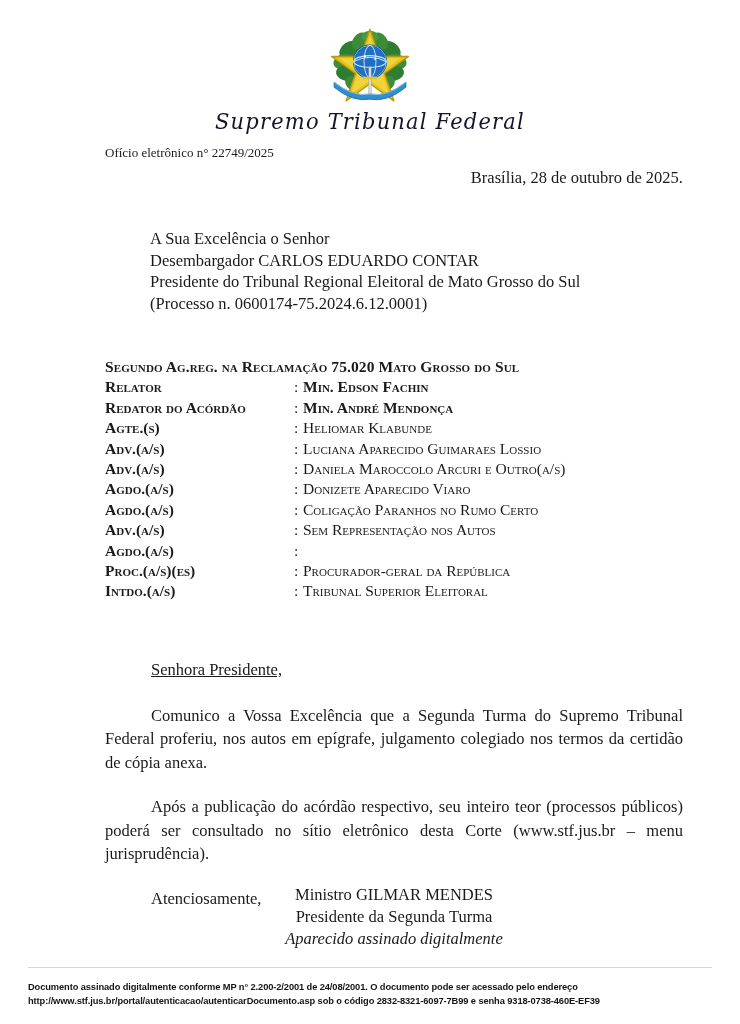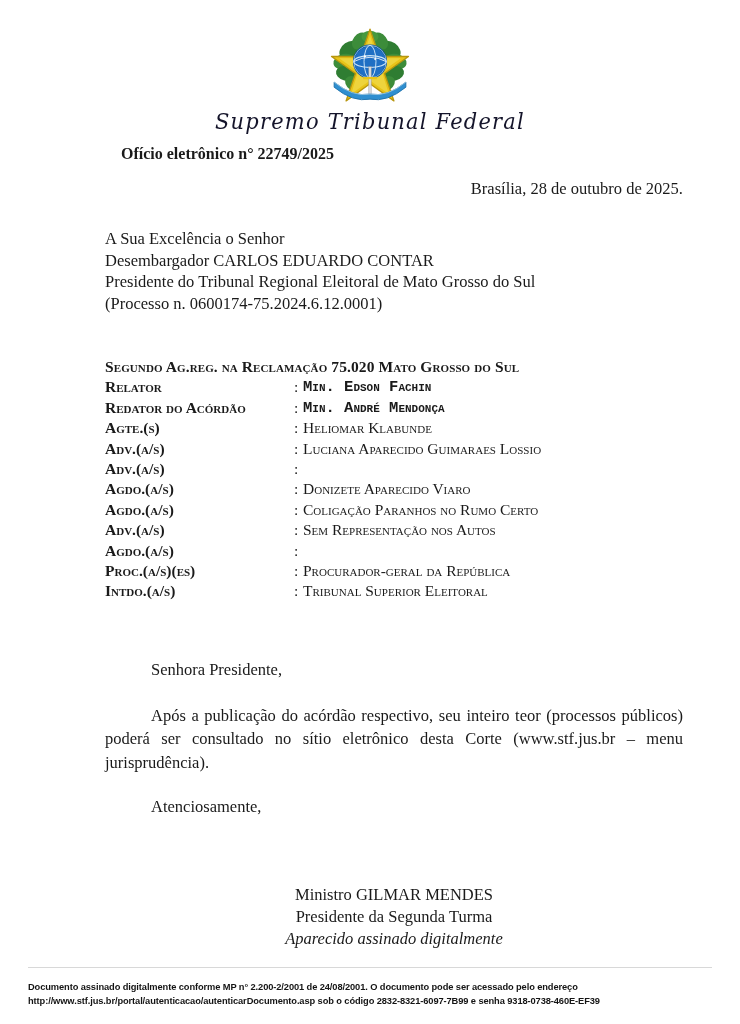--- a/index.html
+++ b/index.html
@@ -48,42 +48,41 @@
   
   .content {
     position: absolute;
     left: 105px;
     width: 578px;
     top: 0;
   }
   .oficio-line {
     position: absolute;
     top: 145px;
-    left: 16px;
-    font-size: 16px;
-    font-weight: bold;
+    left: 0;
+    font-size: 13px;
   }
   .date-line {
     position: absolute;
-    top: 179px;
+    top: 168px;
     left: 0;
     width: 578px;
     text-align: right;
     font-size: 16.5px;
   }
 
   
   .addressee {
     position: absolute;
     top: 228px;
     left: 0;
     font-size: 16.5px;
     line-height: 21.5px;
   }
-  .addressee div { white-space: nowrap; }
+  .addressee div { white-space: nowrap; margin-left: 45px; }
 
   
   .case-block {
     position: absolute;
     top: 357px;
     left: 0;
     width: 578px;
     font-size: 15.5px;
     line-height: 20.4px;
     font-variant: small-caps;
@@ -100,34 +99,35 @@
   }
   .party-label {
     width: 189px;
     flex: 0 0 189px;
     font-weight: bold;
   }
   .party-sep {
     flex: 0 0 9px;
   }
   .party-value { flex: 1 1 auto; }
-  .party-value.bold { font-weight: bold; font-family: Liberation Mono, monospace; }
+  .party-value.bold { font-weight: bold; }
 
   
   .body-text {
     position: absolute;
     top: 658px;
     left: 0;
     width: 578px;
     font-size: 16.5px;
     line-height: 23.5px;
   }
   .salutation {
     text-indent: 46px;
     margin-bottom: 22px;
+    text-decoration: underline;
   }
   .para {
     text-align: justify;
     text-indent: 46px;
     margin-bottom: 21px;
   }
   .closing {
     text-indent: 46px;
     margin-bottom: 12px;
   }
@@ -240,20 +240,21 @@
             <span class="party-value">Heliomar Klabunde</span>
           </div>
           <div class="party-row">
             <span class="party-label">Adv.(a/s)</span>
             <span class="party-sep">:</span>
             <span class="party-value">Luciana Aparecido Guimaraes Lossio</span>
           </div>
           <div class="party-row">
             <span class="party-label">Adv.(a/s)</span>
             <span class="party-sep">:</span>
+            <span class="party-value">Daniela Maroccolo Arcuri e Outro(a/s)</span>
           </div>
           <div class="party-row">
             <span class="party-label">Agdo.(a/s)</span>
             <span class="party-sep">:</span>
             <span class="party-value">Donizete Aparecido Viaro</span>
           </div>
           <div class="party-row">
             <span class="party-label">Agdo.(a/s)</span>
             <span class="party-sep">:</span>
             <span class="party-value">Coligação Paranhos no Rumo Certo</span>
@@ -275,20 +276,21 @@
           <div class="party-row">
             <span class="party-label">Intdo.(a/s)</span>
             <span class="party-sep">:</span>
             <span class="party-value">Tribunal Superior Eleitoral</span>
           </div>
         </div>
     </div>
 
     <div class="body-text">
       <div class="salutation">Senhora Presidente,</div>
+      <div class="para">Comunico a Vossa Excelência que a Segunda Turma do Supremo Tribunal Federal proferiu, nos autos em epígrafe, julgamento colegiado nos termos da certidão de cópia anexa.</div>
       <div class="para">Após a publicação do acórdão respectivo, seu inteiro teor (processos públicos) poderá ser consultado no sítio eletrônico desta Corte (www.stf.jus.br – menu jurisprudência).</div>
       <div class="closing">Atenciosamente,</div>
     </div>
 
     <div class="signature">
       <div>Ministro GILMAR MENDES</div>
       <div>Presidente da Segunda Turma</div>
       <div class="italic">Aparecido assinado digitalmente</div>
     </div>
 

